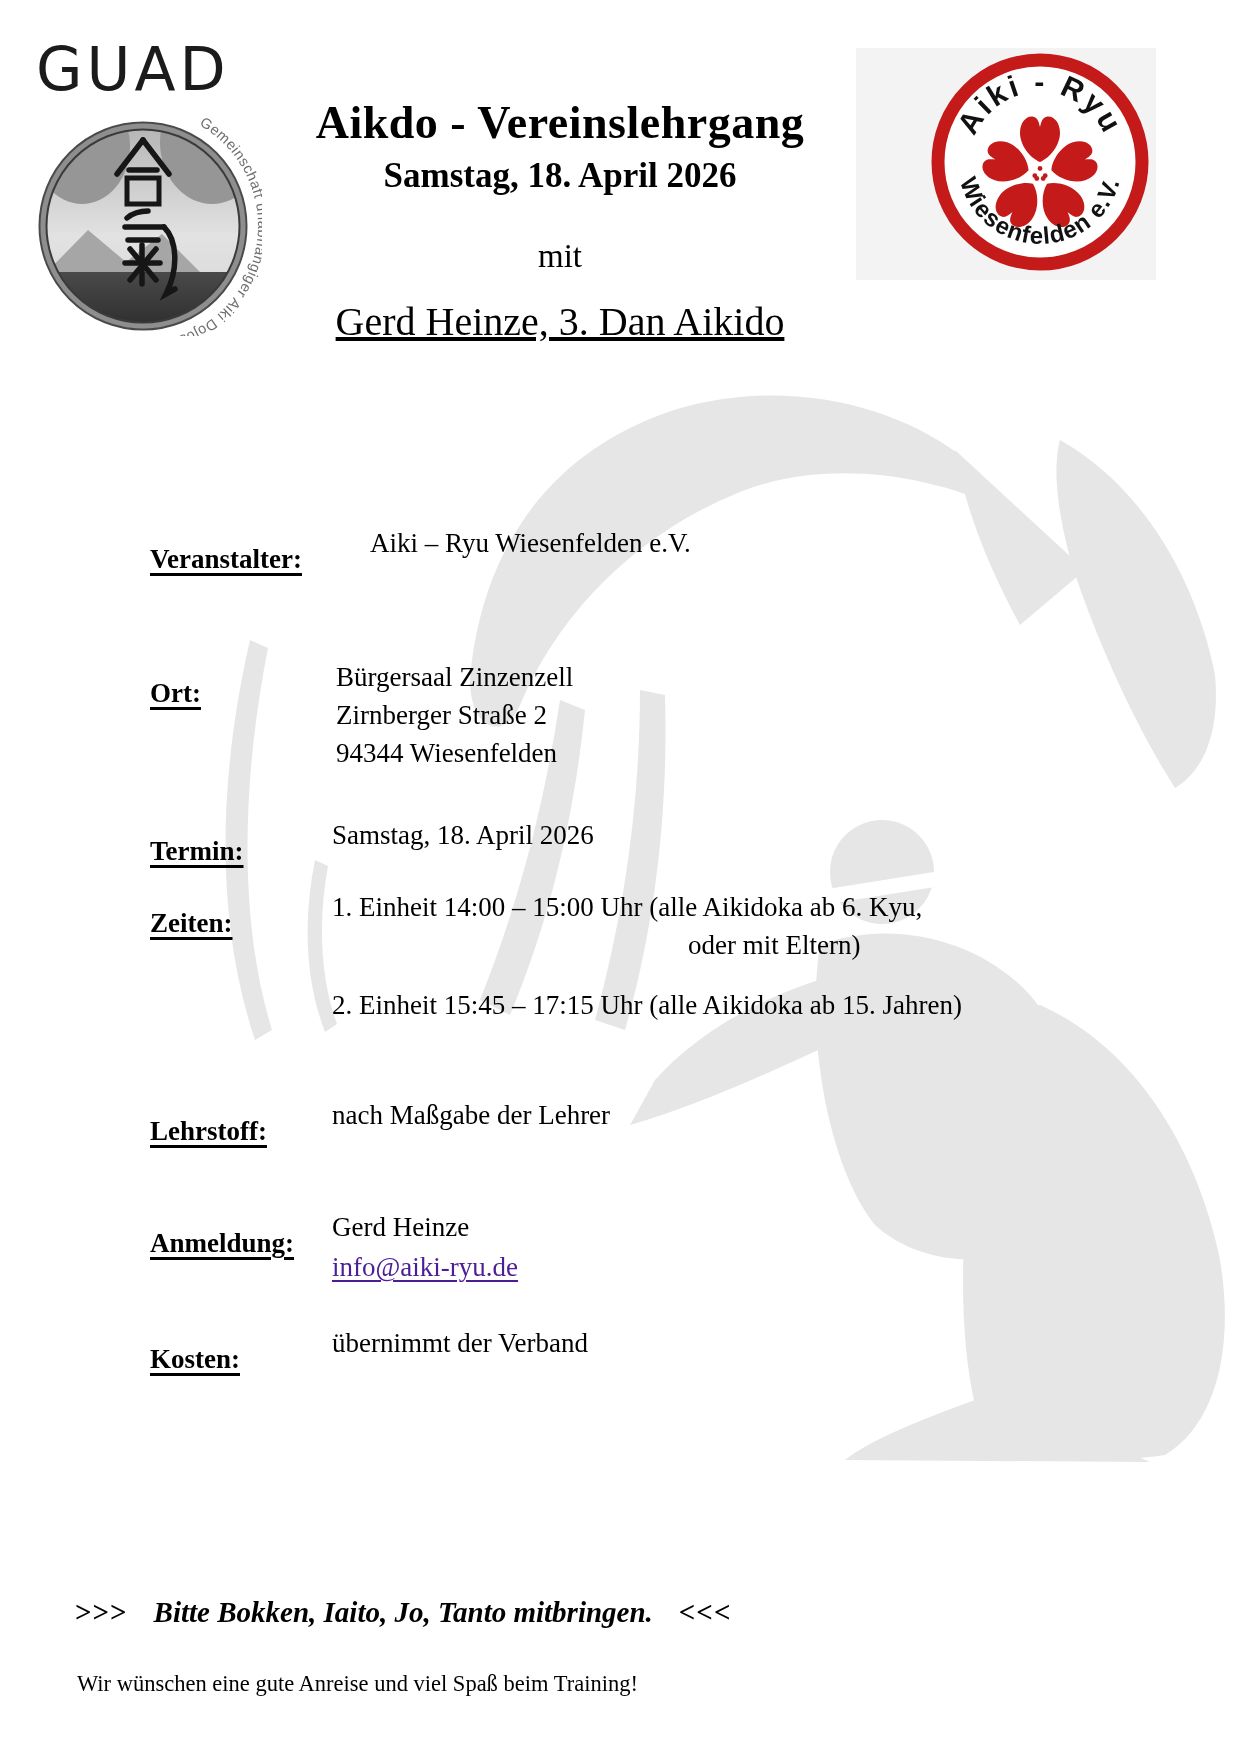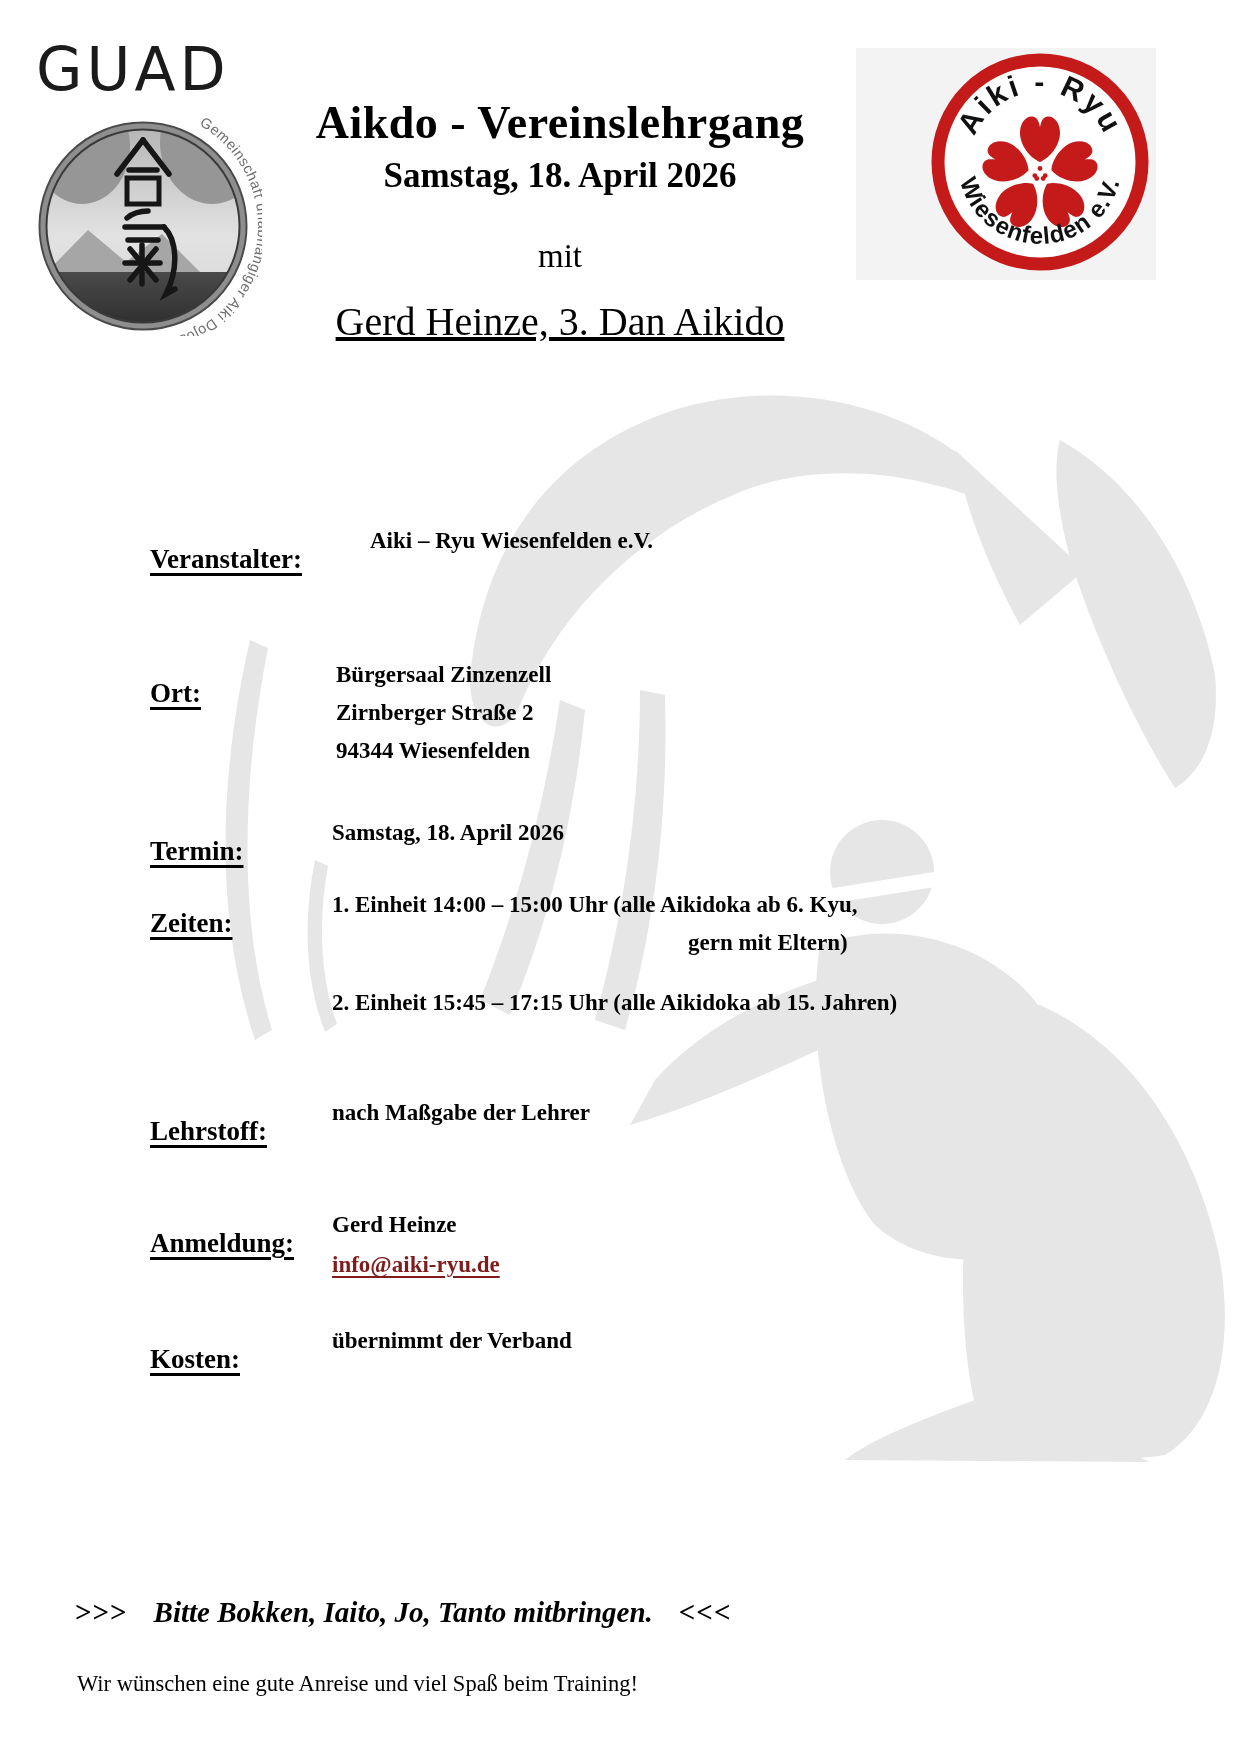--- a/index.html
+++ b/index.html
@@ -18,22 +18,22 @@
   .title-box{position:absolute;left:240px;top:0;width:640px;text-align:center;}
   .title{position:absolute;left:0;top:96px;width:100%;font-size:46px;font-weight:bold;letter-spacing:.5px;}
   .date-line{position:absolute;left:0;top:156px;width:100%;font-size:35px;font-weight:bold;}
   .with-word{position:absolute;left:0;top:238px;width:100%;font-size:33px;}
   .instructor{position:absolute;left:0;top:298px;width:100%;font-size:40px;text-decoration:underline;}
 
   
   .row{position:absolute;left:0;width:100%;height:0;overflow:visible;}
   .lbl{position:absolute;left:150px;font-size:27px;font-weight:bold;white-space:nowrap;
        text-decoration:underline;text-decoration-thickness:2.5px;text-underline-offset:5px;margin-top:16px;}
-  .val{position:absolute;font-size:23px;font-weight:bold;white-space:nowrap;}
-  .email-link{color:#7f1d1d;text-decoration:underline;text-decoration-thickness:2px;text-underline-offset:4px;cursor:pointer;}
+  .val{position:absolute;font-size:27px;font-weight:normal;white-space:nowrap;}
+  .email-link{color:#4c1d95;text-decoration:underline;text-decoration-thickness:2px;text-underline-offset:4px;cursor:pointer;}
 
   .meal-note{position:absolute;left:75px;top:1420px;font-size:27px;font-weight:bold;white-space:nowrap;}
   .bokken-line{position:absolute;left:75px;top:1596px;font-size:29px;white-space:nowrap;}
   .bokken-line .arrows{font-weight:600;letter-spacing:1px;}
   .bokken-line .bring{font-weight:bold;font-style:italic;margin:0 26px;}
   .wish-line{position:absolute;left:77px;top:1671px;font-size:22.5px;white-space:nowrap;}
   .liability-line{position:absolute;left:77px;top:1702px;font-size:22.5px;white-space:nowrap;}
 </style>
 </head>
 <body>
@@ -165,21 +165,21 @@
     </div>
 
     <div class="row" style="top:820px">
       <span class="lbl">Termin:</span>
       <span class="val" style="left:332px">Samstag, 18. April 2026</span>
     </div>
 
     <div class="row" style="top:892px">
       <span class="lbl">Zeiten:</span>
       <span class="val" style="left:332px;top:0">1. Einheit 14:00 – 15:00 Uhr (alle Aikidoka ab 6. Kyu,</span>
-      <span class="val" style="left:688px;top:38px">gern mit Eltern)</span>
+      <span class="val" style="left:688px;top:38px">oder mit Eltern)</span>
       <span class="val" style="left:332px;top:98px">2. Einheit 15:45 – 17:15 Uhr (alle Aikidoka ab 15. Jahren)</span>
     </div>
 
     <div class="row" style="top:1100px">
       <span class="lbl">Lehrstoff:</span>
       <span class="val" style="left:332px">nach Maßgabe der Lehrer</span>
     </div>
 
     <div class="row" style="top:1212px">
       <span class="lbl">Anmeldung:</span>

